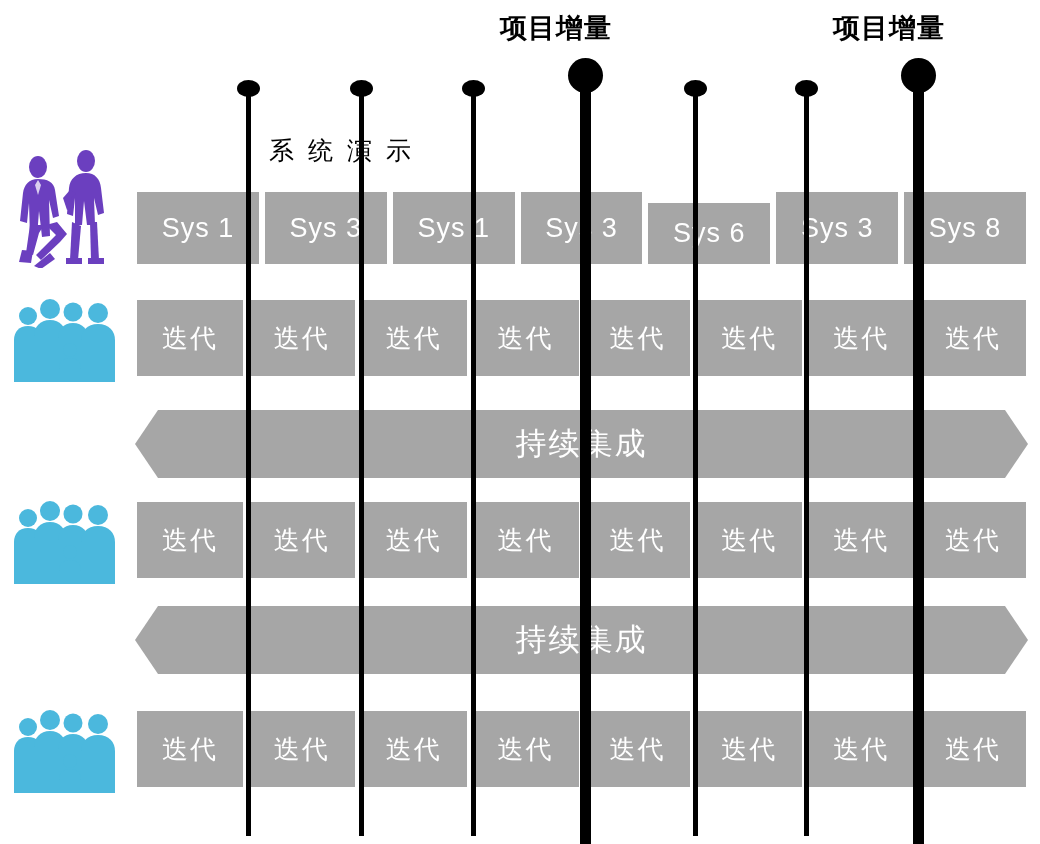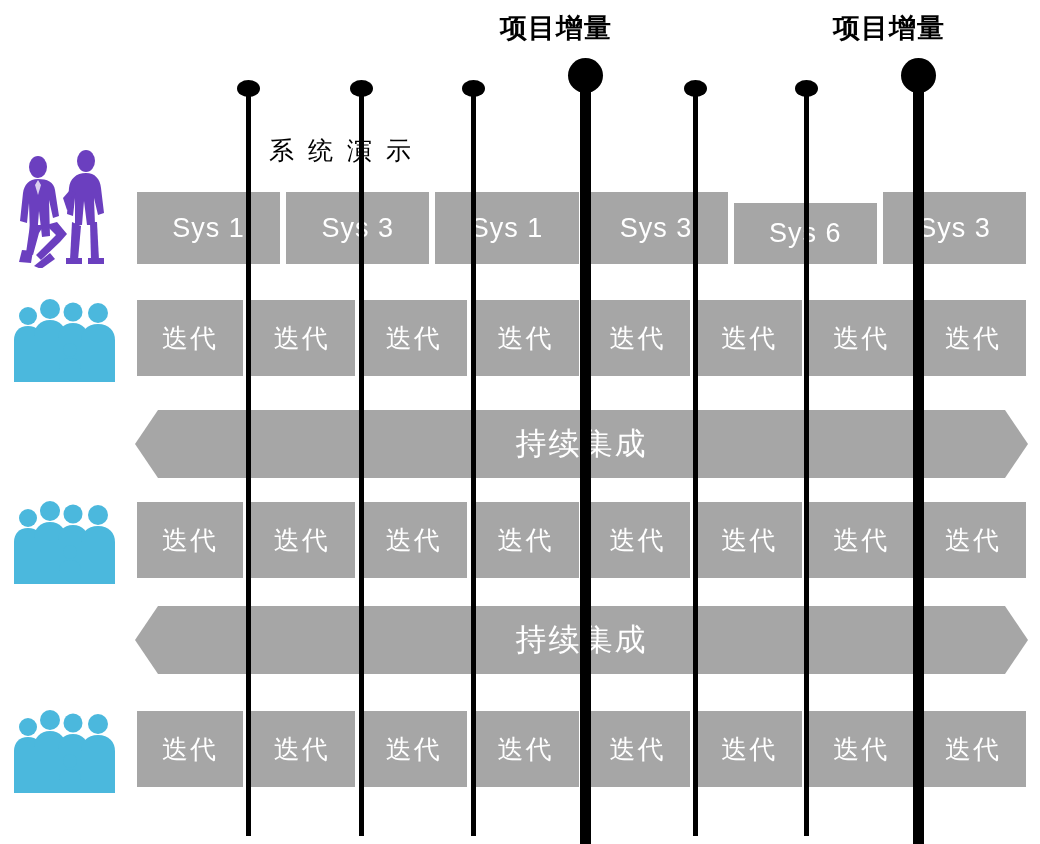--- a/index.html
+++ b/index.html
@@ -143,20 +143,21 @@
       <div class="pinhead large" style="left: 900.5px; top: 58px;"></div>
     </div>
 
   <div class="band" style="left:137px; top:192px; width:889px; height:72px; gap:6px;">
       <div class="cell" style="flex: 1 1 0px;">Sys 1</div>
       <div class="cell" style="flex: 1 1 0px;">Sys 3</div>
       <div class="cell" style="flex: 1 1 0px;">Sys 1</div>
       <div class="cell" style="flex: 1 1 0px;">Sys 3</div>
       <div class="cell" style="flex: 1 1 0px; margin-top: 11px;">Sys 6</div>
       <div class="cell" style="flex: 1 1 0px;">Sys 3</div>
+      <div class="cell" style="flex: 1 1 0px;">Sys 8</div>
     </div>
 
   <div class="band" style="left:137px; top:300px; width:889px; height:76px; gap:6px;">
       <div class="cell cjk" style="flex: 1 1 0px;">迭代</div>
       <div class="cell cjk" style="flex: 1 1 0px;">迭代</div>
       <div class="cell cjk" style="flex: 1 1 0px;">迭代</div>
       <div class="cell cjk" style="flex: 1 1 0px;">迭代</div>
       <div class="cell cjk" style="flex: 1 1 0px;">迭代</div>
       <div class="cell cjk" style="flex: 1 1 0px;">迭代</div>
       <div class="cell cjk" style="flex: 1 1 0px;">迭代</div>

